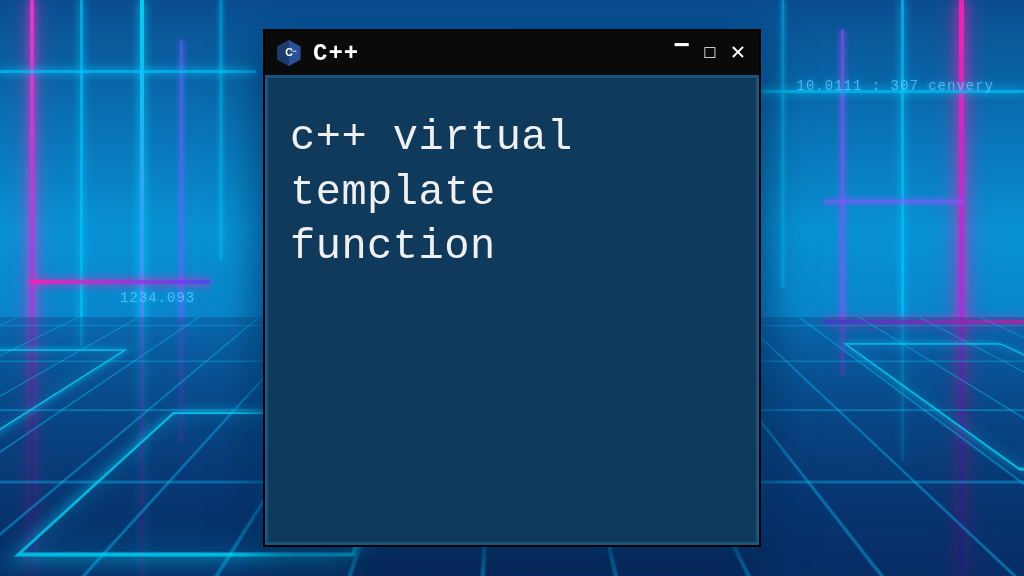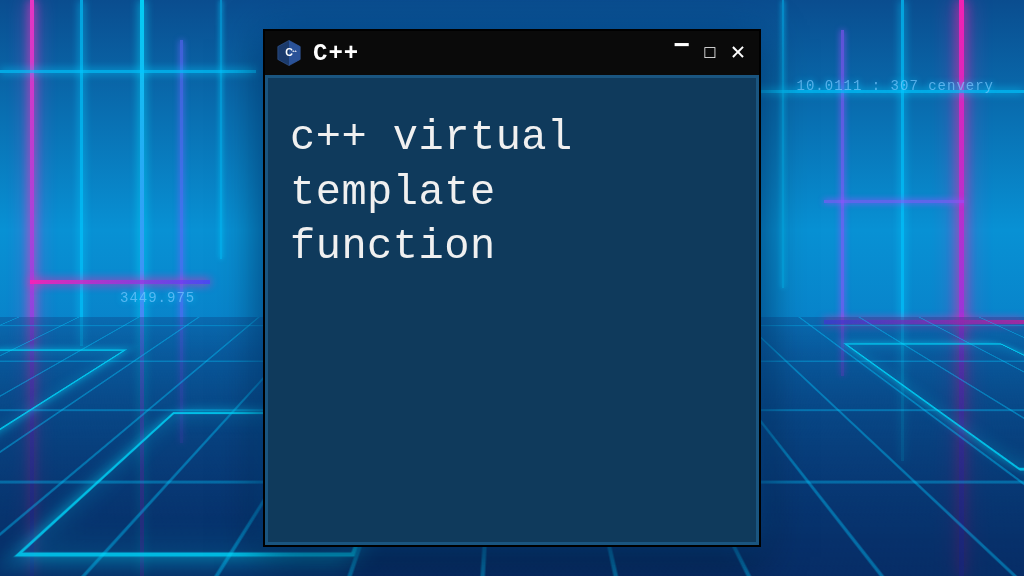--- a/index.html
+++ b/index.html
@@ -171,21 +171,21 @@
   <div class="circuit-line h2"></div>
   <div class="circuit-line h3"></div>
   <div class="circuit-line h4"></div>
   <div class="circuit-line h5"></div>
   <div class="floor">
     <div class="floor-square fs1"></div>
     <div class="floor-square fs2"></div>
     <div class="floor-square fs3"></div>
   </div>
   <div class="digital-text dt1">10.0111 : 307  cenvery</div>
-  <div class="digital-text dt2">3449.975</div>
+  <div class="digital-text dt2">1234.093</div>
 </div>
 
 <div class="window">
   <div class="titlebar">
     <span class="app-icon">
       <svg viewBox="0 0 100 100">
         <polygon points="50,5 90,27 90,73 50,95 10,73 10,27" fill="#1b3a6b" stroke="#3a5f9e" stroke-width="2"></polygon>
         <polygon points="50,5 90,27 90,73 50,95 50,50" fill="#2a5298"></polygon>
         <text x="50" y="62" font-size="38" font-weight="bold" fill="#ffffff" text-anchor="middle" font-family="Arial">C</text>
         <text x="70" y="46" font-size="14" font-weight="bold" fill="#ffffff" text-anchor="middle" font-family="Arial">++</text>

